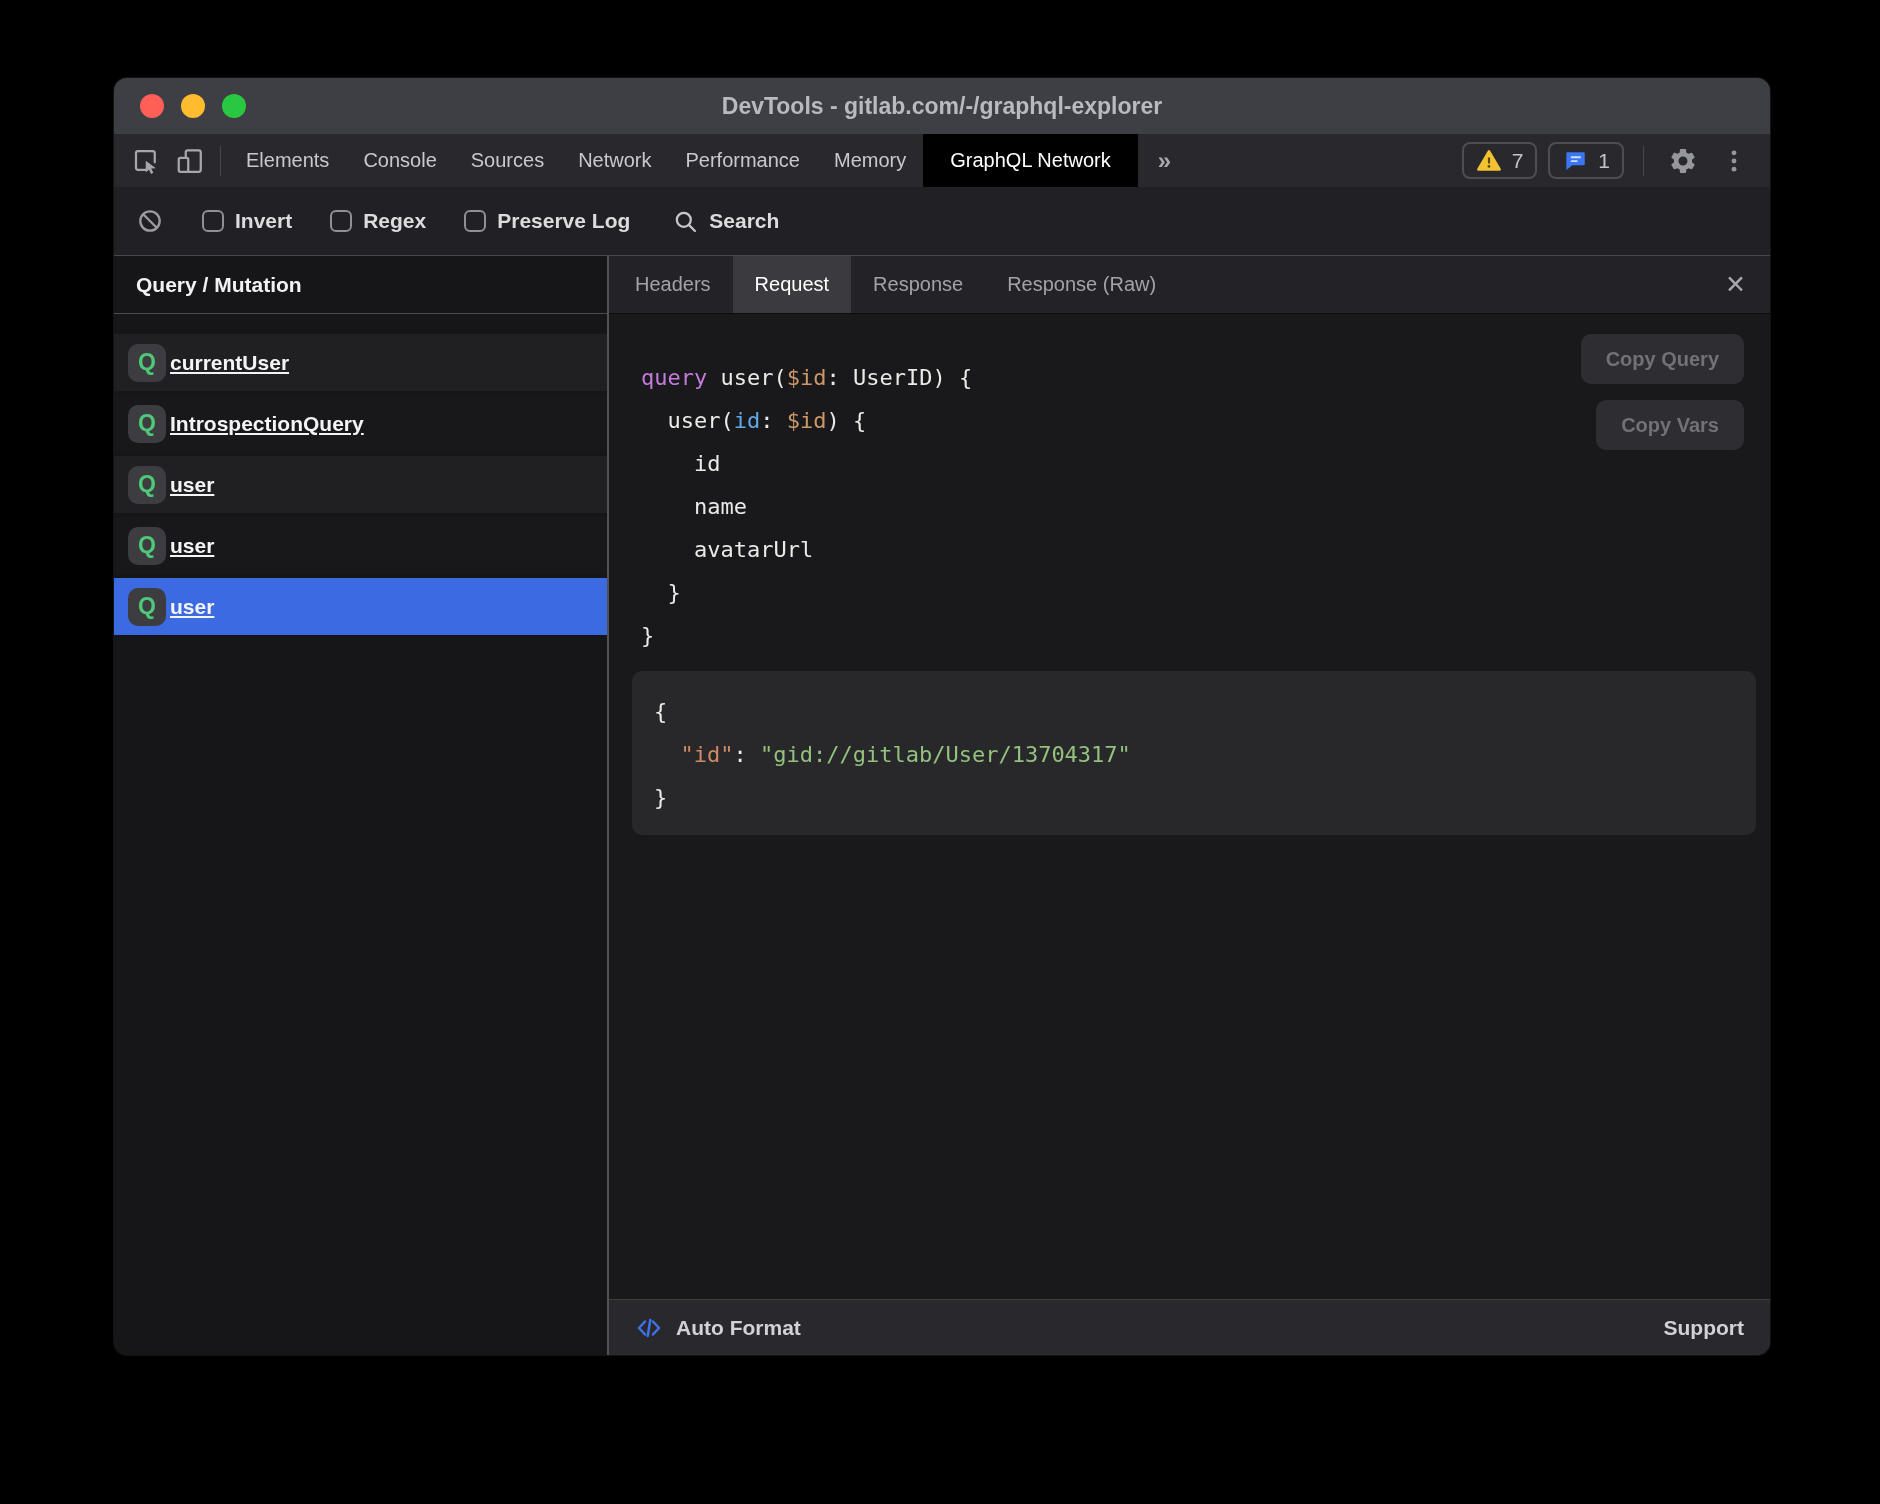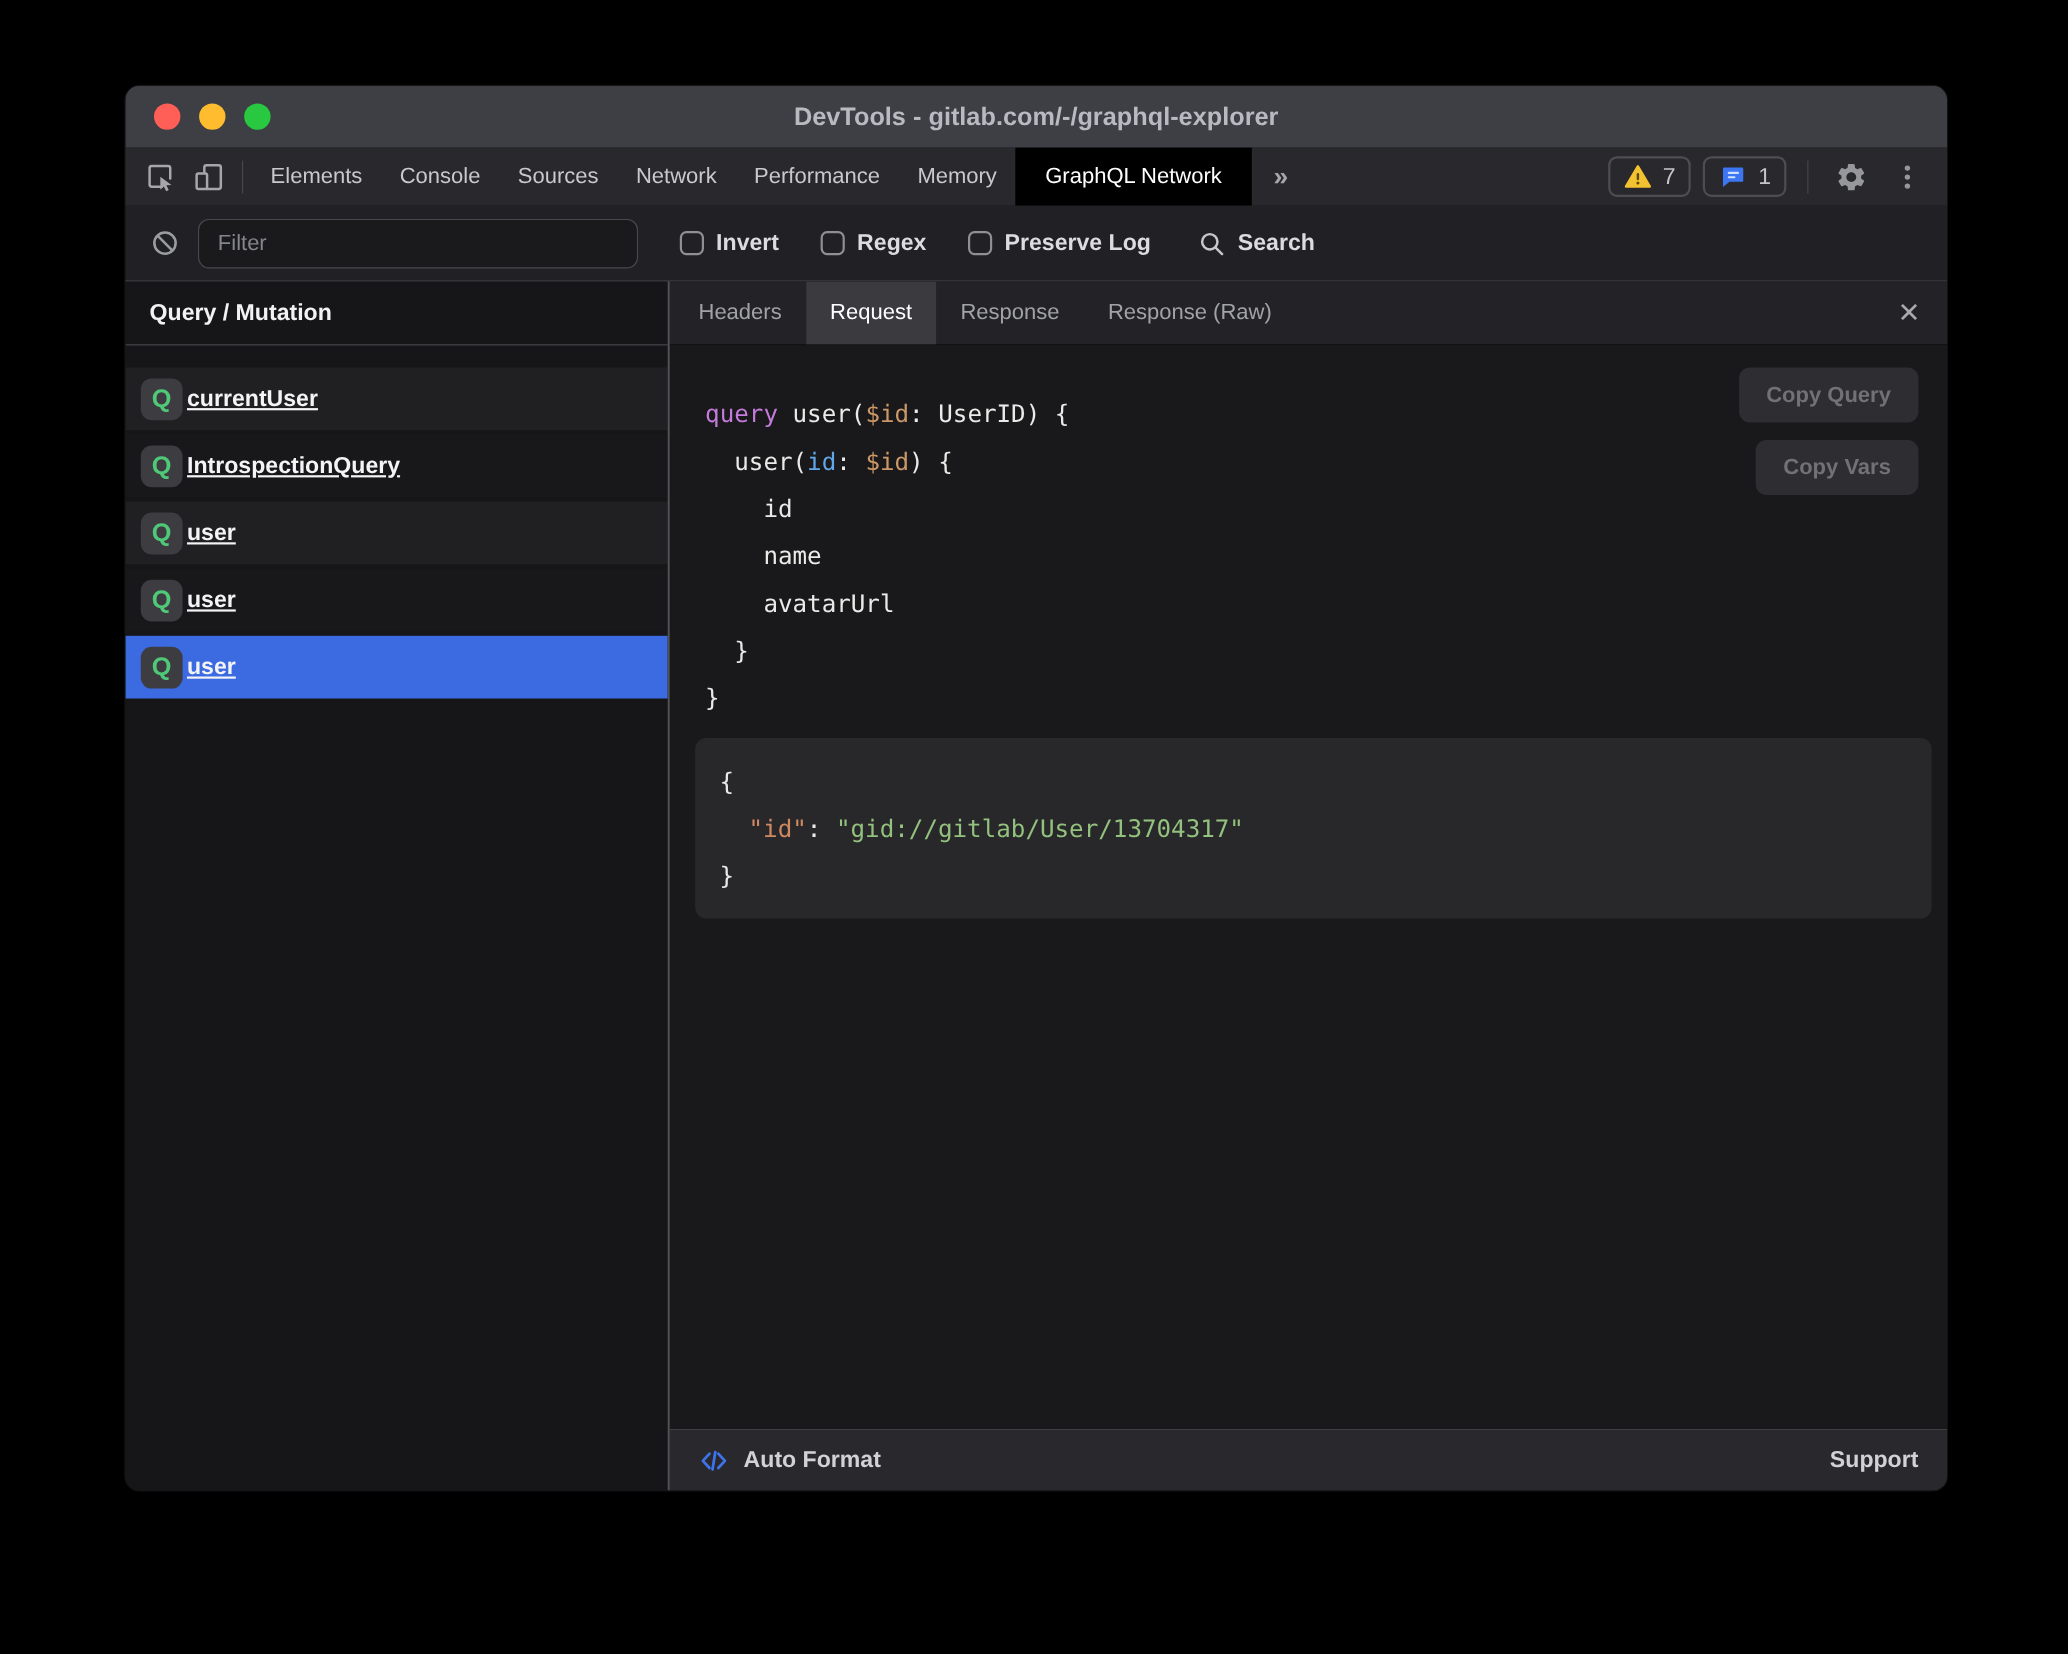--- a/index.html
+++ b/index.html
@@ -180,21 +180,20 @@
     </div>
   </div>
 
   <div class="filterbar">
     <span class="ban">
       <svg width="28" height="28" viewBox="0 0 24 24" fill="none" stroke="currentColor" stroke-width="2">
         <circle cx="12" cy="12" r="8.3"></circle>
         <line x1="6.4" y1="6.4" x2="17.6" y2="17.6"></line>
       </svg>
     </span>
-    <input class="filter-input" placeholder="Filter" style="">
     <label class="cb">
       <span class="cb-box"></span>
       <span>Invert</span>
     </label>
     <label class="cb">
       <span class="cb-box"></span>
       <span>Regex</span>
     </label>
     <label class="cb">
       <span class="cb-box"></span>

